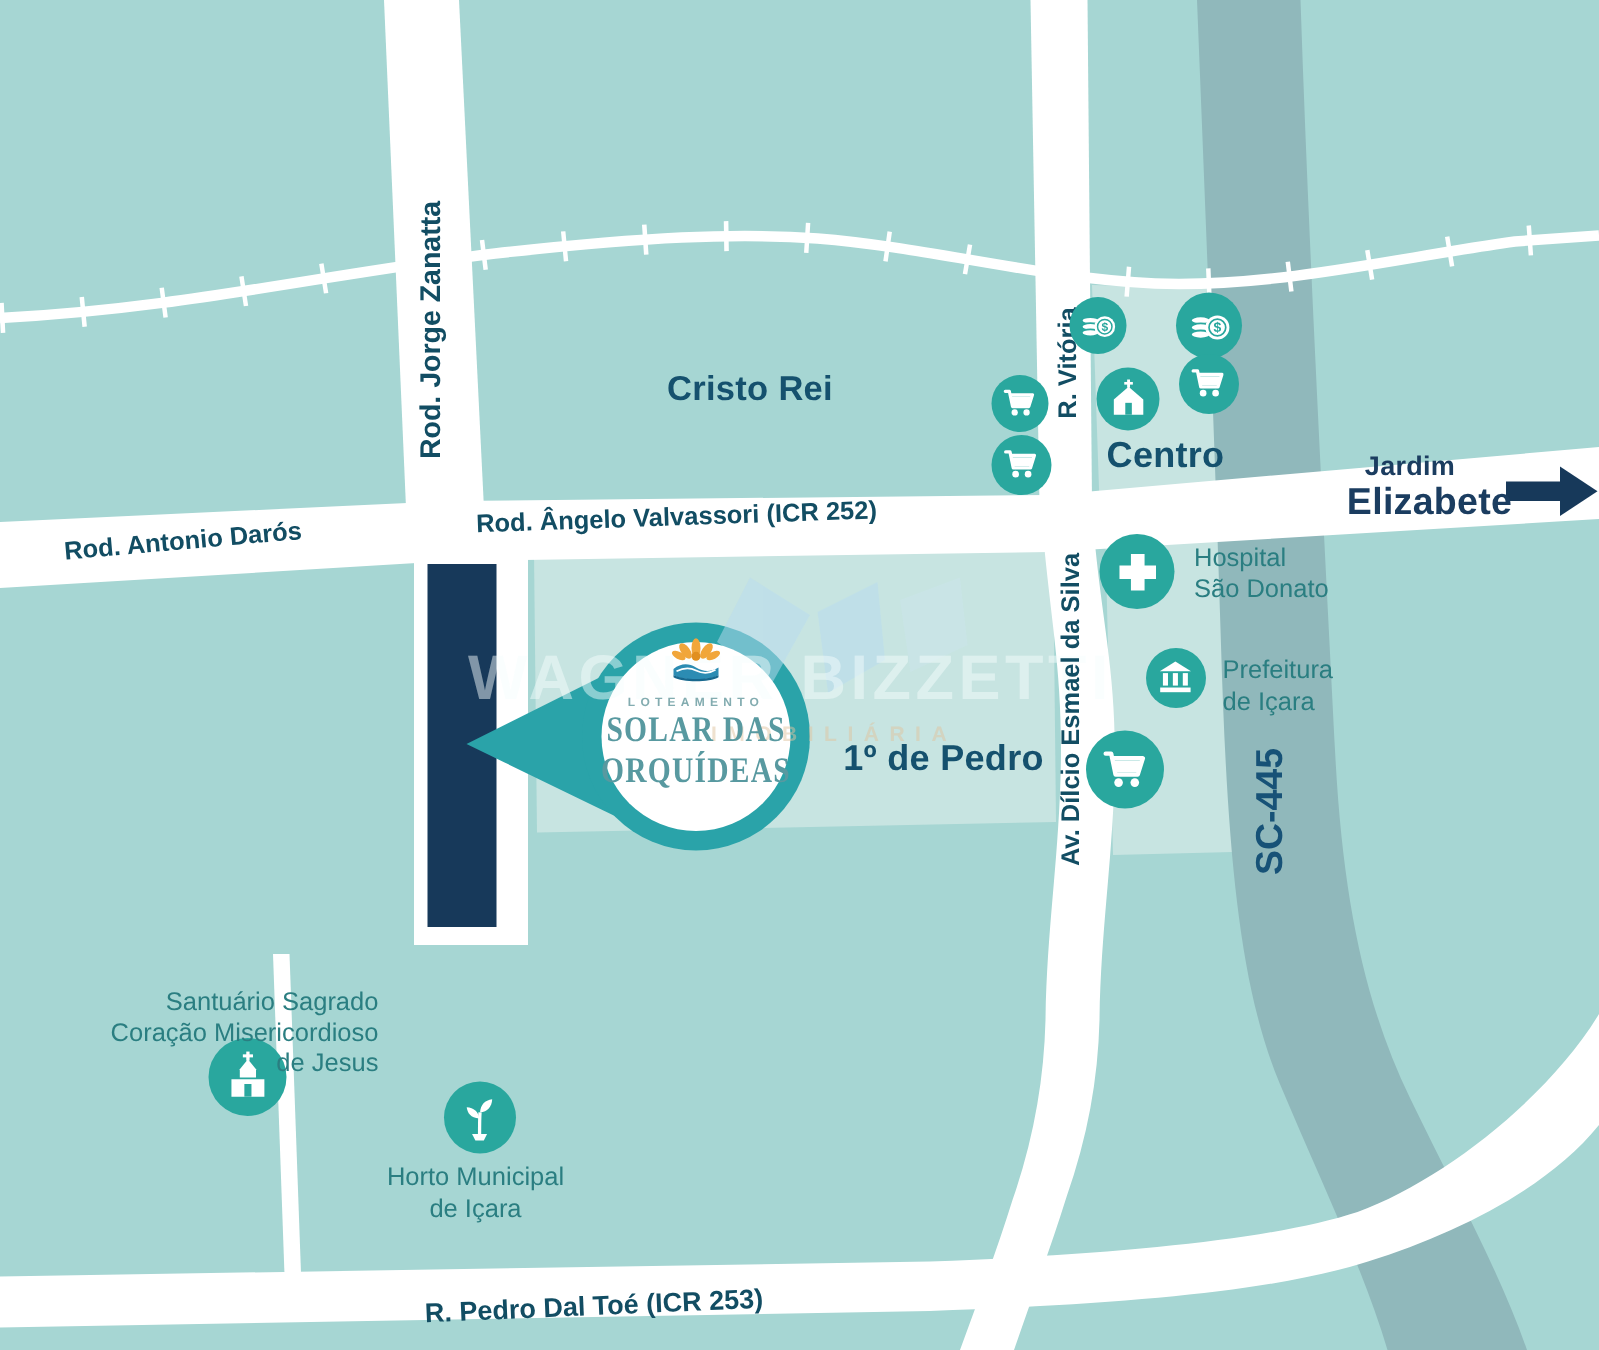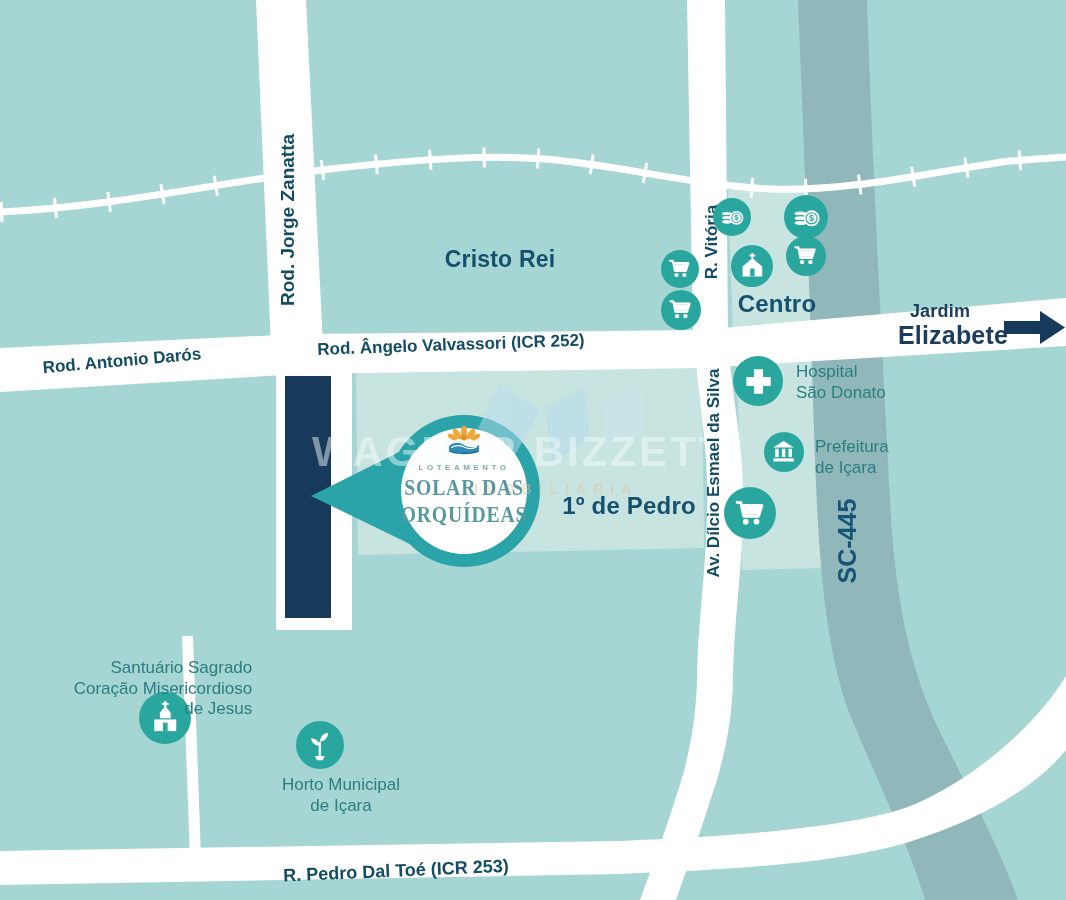--- a/index.html
+++ b/index.html
@@ -195,21 +195,21 @@
   </div>
 
   <div class="lmk" style="left:796px;top:362px;">
     <div>Hospital</div>
     <div>São Donato</div>
   </div>
   <div class="lmk" style="left:815px;top:437px;">
     <div>Prefeitura</div>
     <div>de Içara</div>
   </div>
-  <div class="lmk" style="left:317px;top:795px;transform:translate(-50%,0);text-align:center;top:775px;margin-left:24px;">
+  <div class="lmk" style="left:317px;top:795px;transform:translate(-50%,0);text-align:center;top:775px;">
     <div>Horto Municipal</div>
     <div>de Içara</div>
   </div>
   <div class="lmk" style="left:163px;top:626px;transform:translate(-50%,0);text-align:right;margin-top:32px;">
     <div>Santuário Sagrado</div>
     <div>Coração Misericordioso</div>
     <div>de Jesus</div>
   </div>
 
 </div>

